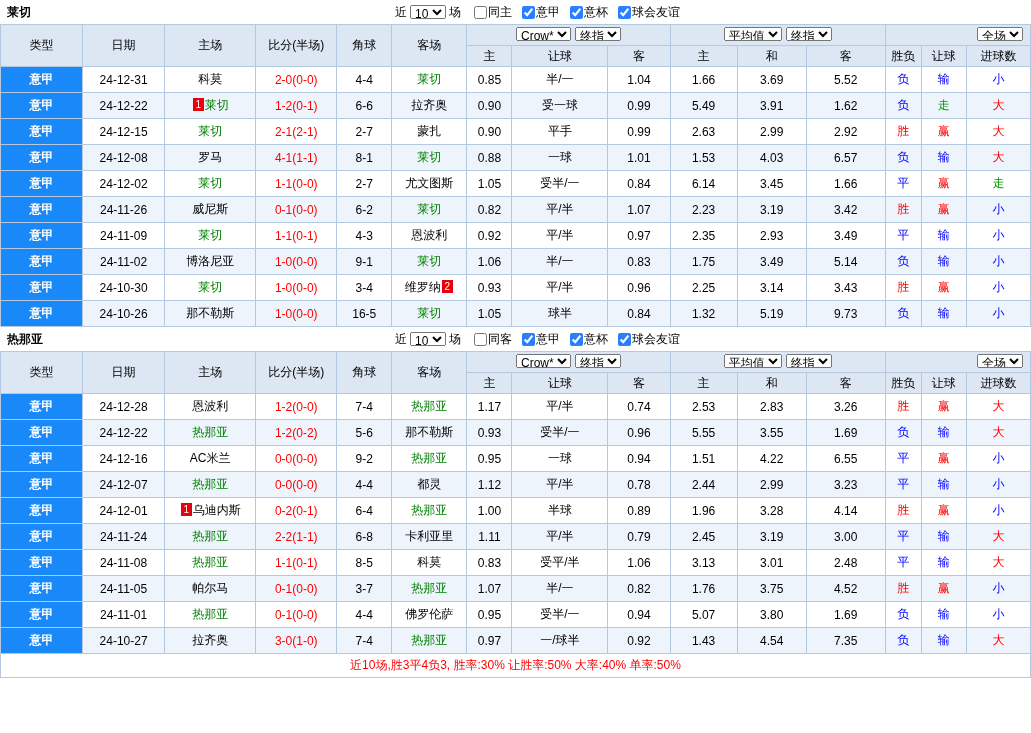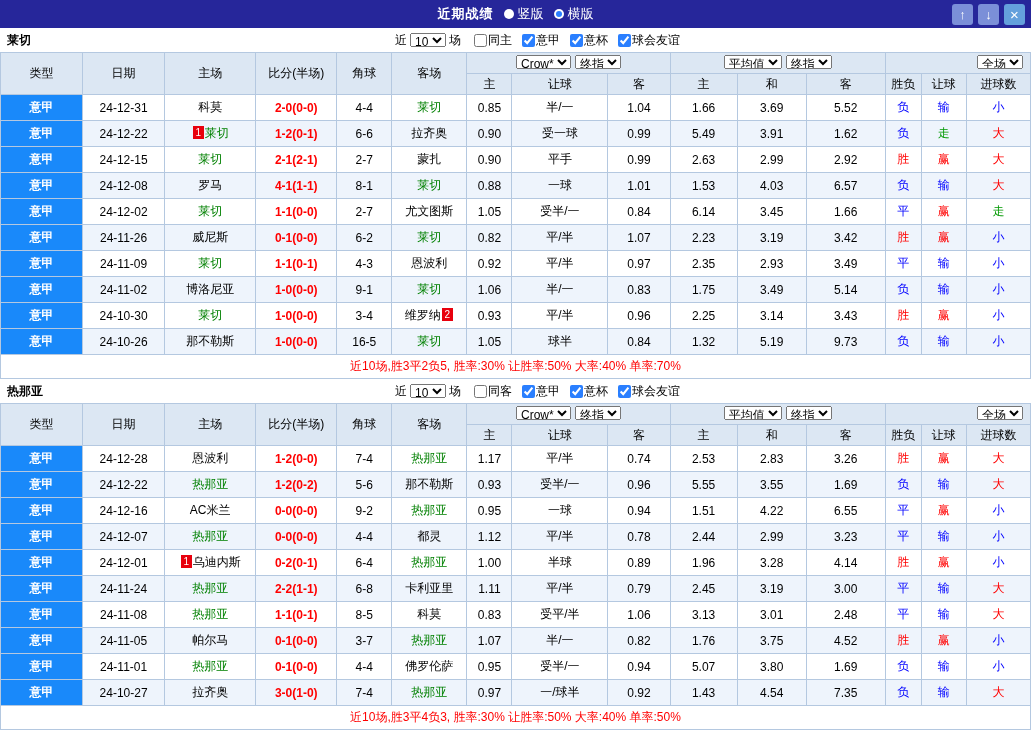--- a/index.html
+++ b/index.html
@@ -28,53 +28,35 @@
   .chk{display:flex;align-items:center;margin-left:10px;cursor:pointer;}
   .chk input{width:13px;height:13px;margin-right:1px;accent-color:#2a7fff;}
 
   
   table.grid{border-collapse:collapse;table-layout:fixed;width:1031px;}
   .grid th,.grid td{border:1px solid var(--border,#b4c8e0);text-align:center;overflow:hidden;white-space:nowrap;font-weight:normal;padding:0;}
   .grid thead th{background:var(--header-bg,#dce7f3);height:21px;}
   .grid tbody td{height:26px;background:#fff;}
   .grid tbody tr.alt td{background:var(--alt-row,#eef4fc);}
   .grid td.league{background:var(--league-blue,#1989fa)!important;color:#fff;font-weight:bold;cursor:pointer;}
-  .grid td.score{color:var(--red,#f00);font-weight:bold;}
+  .grid td.score{color:var(--red,#f00);}
   .team{cursor:pointer;}
   .team.focus{color:var(--focus-team,#008000);}
   .badge{display:inline-block;background:var(--badge-red,#e8000d);color:#fff;font-size:10px;line-height:13px;min-width:11px;padding:0 1px;margin:0 1px;vertical-align:1px;}
   .grid td.c-red{color:var(--red,#f00);}
   .grid td.c-blue{color:var(--blue,#00f);}
   .grid td.c-green{color:var(--green,#090);}
   .grouphead .hsel{margin:0 2px;}
   .grouphead.right{text-align:right;padding-right:5px;padding-left:16px;}
   .summary{height:24px;line-height:23px;text-align:center;color:var(--red,#f00);border:1px solid var(--border,#b4c8e0);border-top:none;background:#fff;}
 </style>
 </head>
 <body>
 
 <div class="page">
-  <div class="titlebar">
-    <div class="tb-center">
-      <span class="tb-title">近期战绩</span>
-      <label class="radio">
-        <span class="radio-dot"></span>
-        <span>竖版</span>
-      </label>
-      <label class="radio">
-        <span class="radio-dot selected"></span>
-        <span>横版</span>
-      </label>
-    </div>
-    <div class="tb-buttons">
-      <button class="tb-btn nav">↑</button>
-      <button class="tb-btn nav">↓</button>
-      <button class="tb-btn close">×</button>
-    </div>
-  </div>
 
   <div id="sections">
       <div class="section">
         <div class="control-bar">
           <span class="team-label">莱切</span>
           <div class="filters">
             <span class="flabel">近</span>
             <select class="hsel"><option>10</option></select>
             <span class="flabel">场</span>
             <label class="chk">
@@ -303,21 +285,20 @@
               <td class="odds">0.84</td>
               <td class="odds">1.32</td>
               <td class="odds">5.19</td>
               <td class="odds">9.73</td>
               <td class="res c-blue">负</td>
               <td class="res c-blue">输</td>
               <td class="res c-blue">小</td>
             </tr>
           </tbody>
         </table>
-        <div class="summary">近10场,胜3平2负5, 胜率:30% 让胜率:50% 大率:40% 单率:70%</div>
       </div>
       <div class="section">
         <div class="control-bar">
           <span class="team-label">热那亚</span>
           <div class="filters">
             <span class="flabel">近</span>
             <select class="hsel"><option>10</option></select>
             <span class="flabel">场</span>
             <label class="chk">
               <input type="checkbox" style="">

